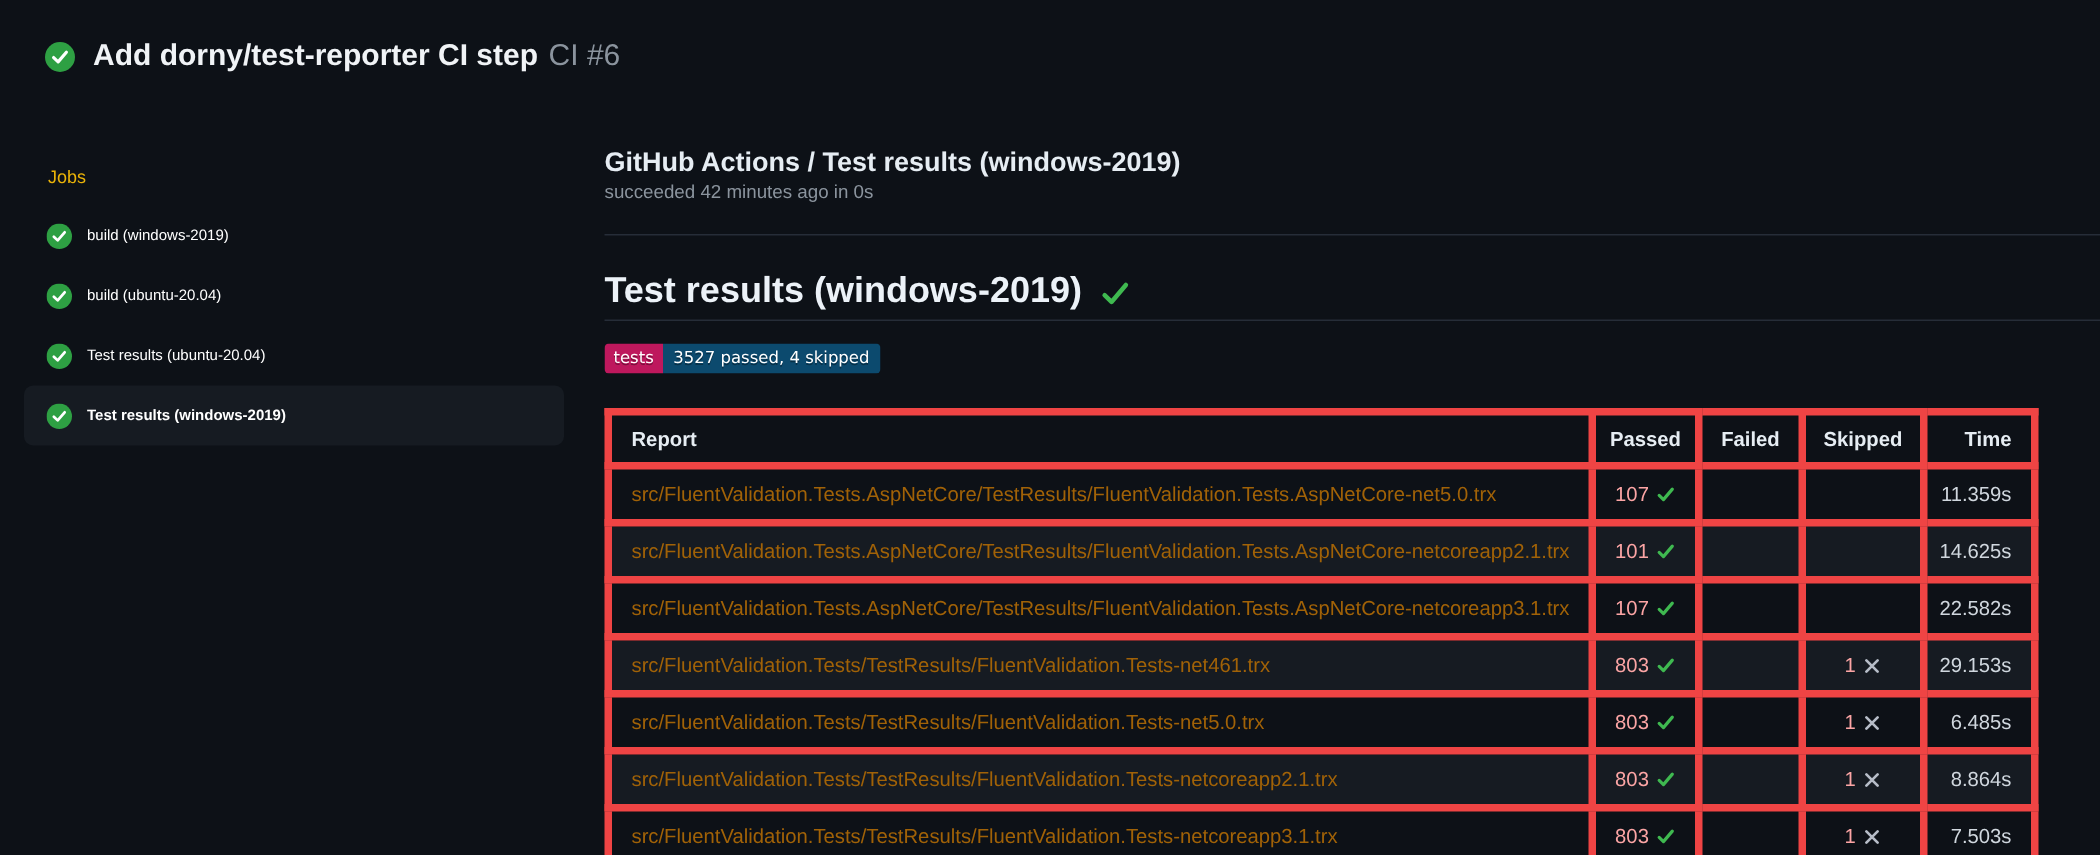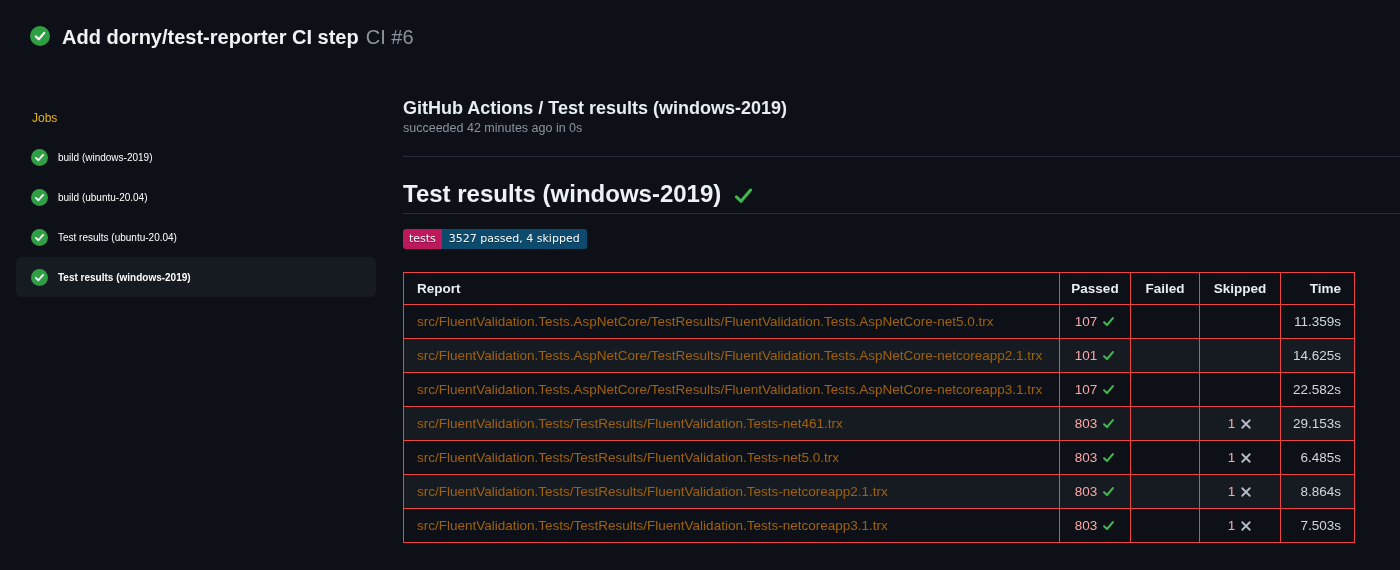--- a/index.html
+++ b/index.html
@@ -3,21 +3,21 @@
 <meta charset="utf-8">
 <style>
   html,body{margin:0;padding:0;}
   body{
     width:1400px;height:570px;position:relative;overflow:hidden;
     background:#0d1117;
     font-family:"Liberation Sans","DejaVu Sans",sans-serif;
     -webkit-font-smoothing:antialiased;
   }
   
-  .run-header{position:absolute;left:30px;top:26px;display:flex;align-items:flex-start;gap:12px;}
+  .run-header{position:absolute;left:30px;top:26px;display:flex;align-items:center;gap:12px;}
   .run-header .status-ico{width:20px;height:20px;flex:0 0 auto;display:block;}
   .run-title{font-size:20px;font-weight:700;color:#f0f3f6;white-space:nowrap;}
   .run-number{font-size:20px;font-weight:400;color:#8b949e;margin-left:7px;}
   
   .sidebar{position:absolute;left:0;top:88px;width:392px;}
   .summary-row{display:flex;align-items:center;gap:11px;height:34px;padding-left:33px;cursor:pointer;}
   .summary-row svg{width:17px;height:17px;}
   .summary-label{font-size:14px;color:#e6edf3;}
   .jobs-label{margin-top:23px;padding-left:32px;font-size:12px;color:#eab308;}
   .jobs-list{margin-top:12px;padding:0 16px;}
@@ -37,21 +37,21 @@
   .section-heading svg{width:21px;height:21px;margin-top:3px;}
   
   .badge{position:absolute;left:403px;top:229px;display:inline-flex;height:20px;border-radius:3px;overflow:hidden;
          font-family:"DejaVu Sans",sans-serif;font-size:11px;color:#ffffff;line-height:20px;
          text-shadow:0 1px 0 rgba(0,0,0,.35);}
   .badge .b-label{padding:0 6px;}
   .badge .b-value{padding:0 7px;}
   
   .results-table{position:absolute;left:403px;top:272px;border-collapse:collapse;table-layout:fixed;
                  width:951px;font-size:13.5px;color:#d0d7de;}
-  .results-table th,.results-table td{border:1px solid #ef4444;padding:0;}
+  .results-table th,.results-table td{border:5px solid #ef4444;padding:0;}
   .results-table th{height:31px;font-weight:700;color:#e6edf3;}
   .results-table td{height:33px;}
   .results-table tr:nth-child(even) td{background:#161b22;}
   th.h-report{text-align:left;padding-left:13px;}
   th.h-center{text-align:center;}
   th.h-time{text-align:right;padding-right:13px;}
   td.c-report{padding-left:13px;overflow:hidden;white-space:nowrap;}
   td.c-report a{color:#a16207;text-decoration:none;}
   td.c-time{text-align:right;padding-right:13px;}
   .cellflex{display:flex;align-items:center;justify-content:center;gap:5px;}

